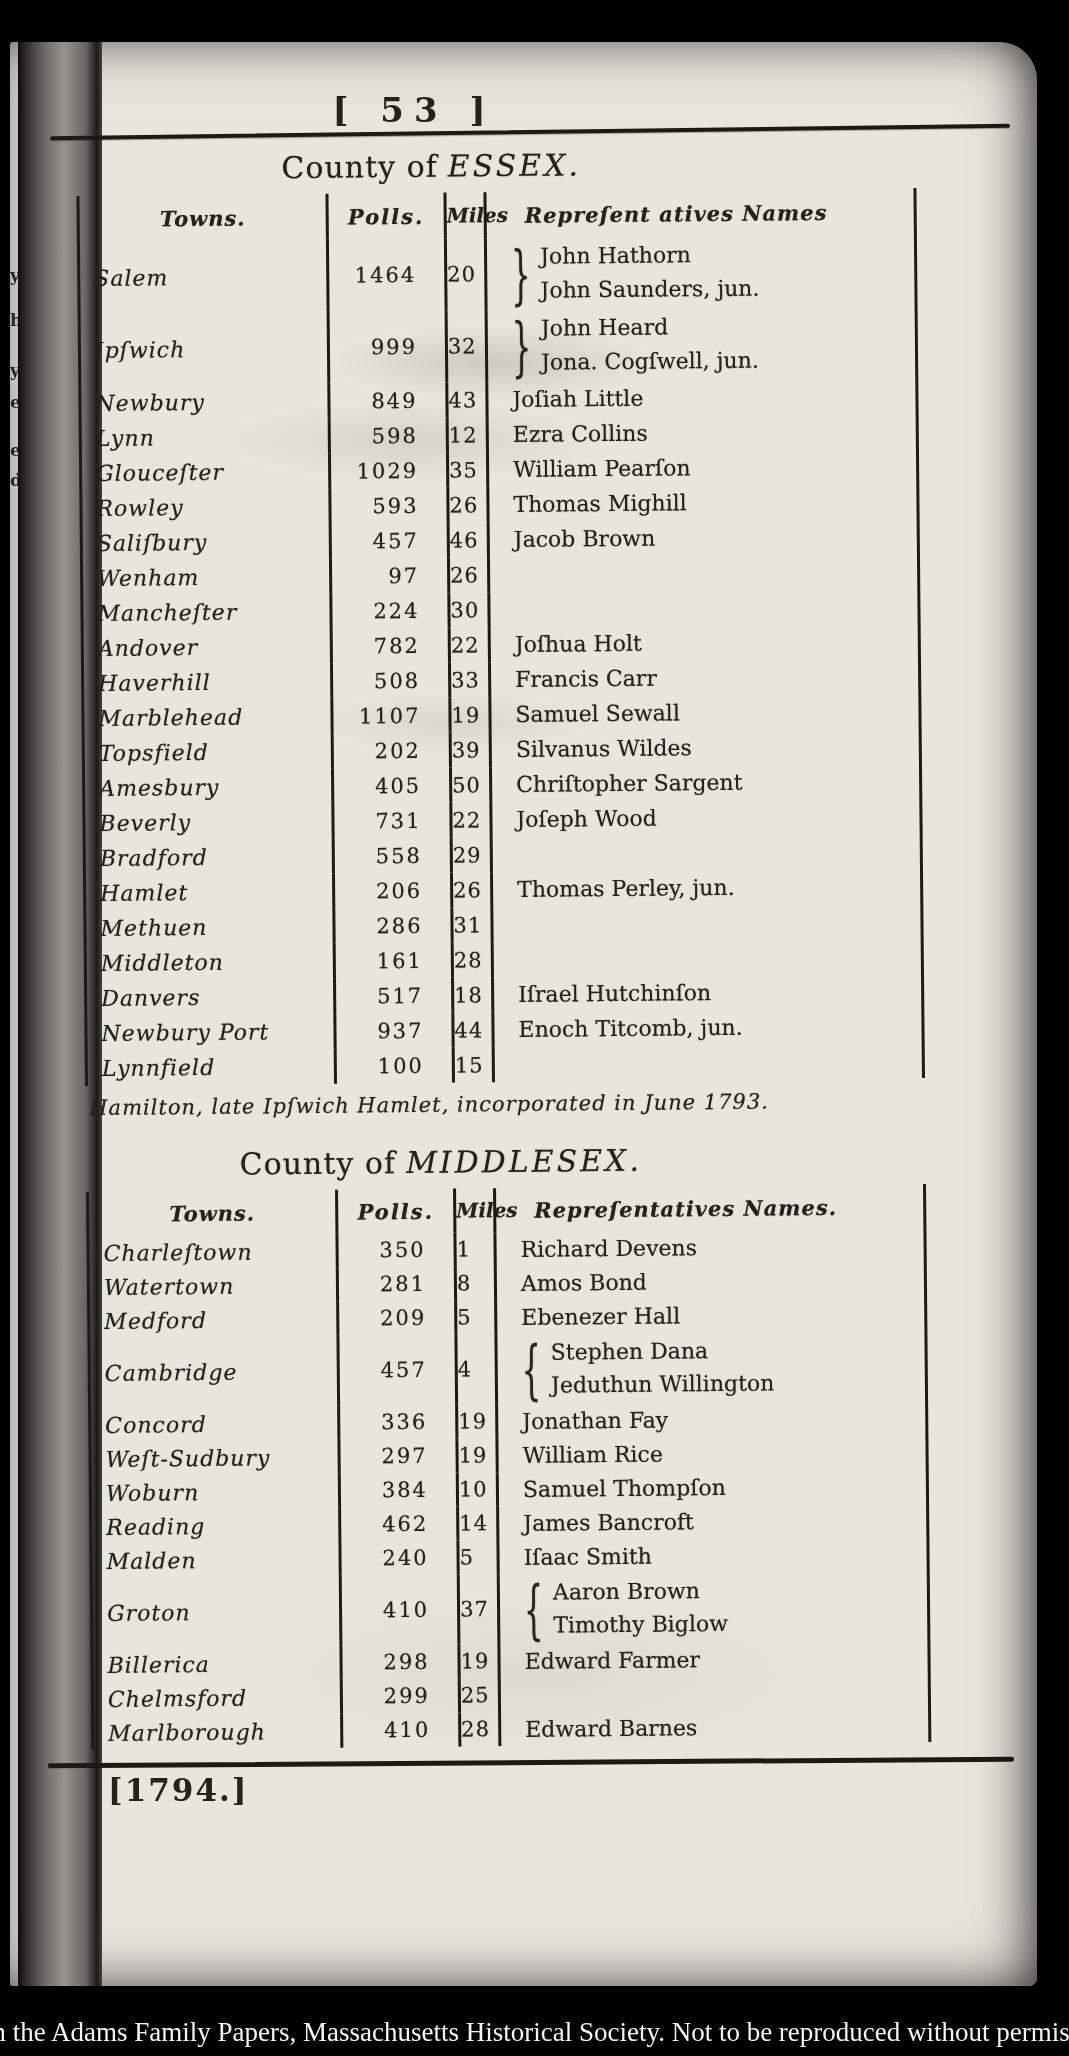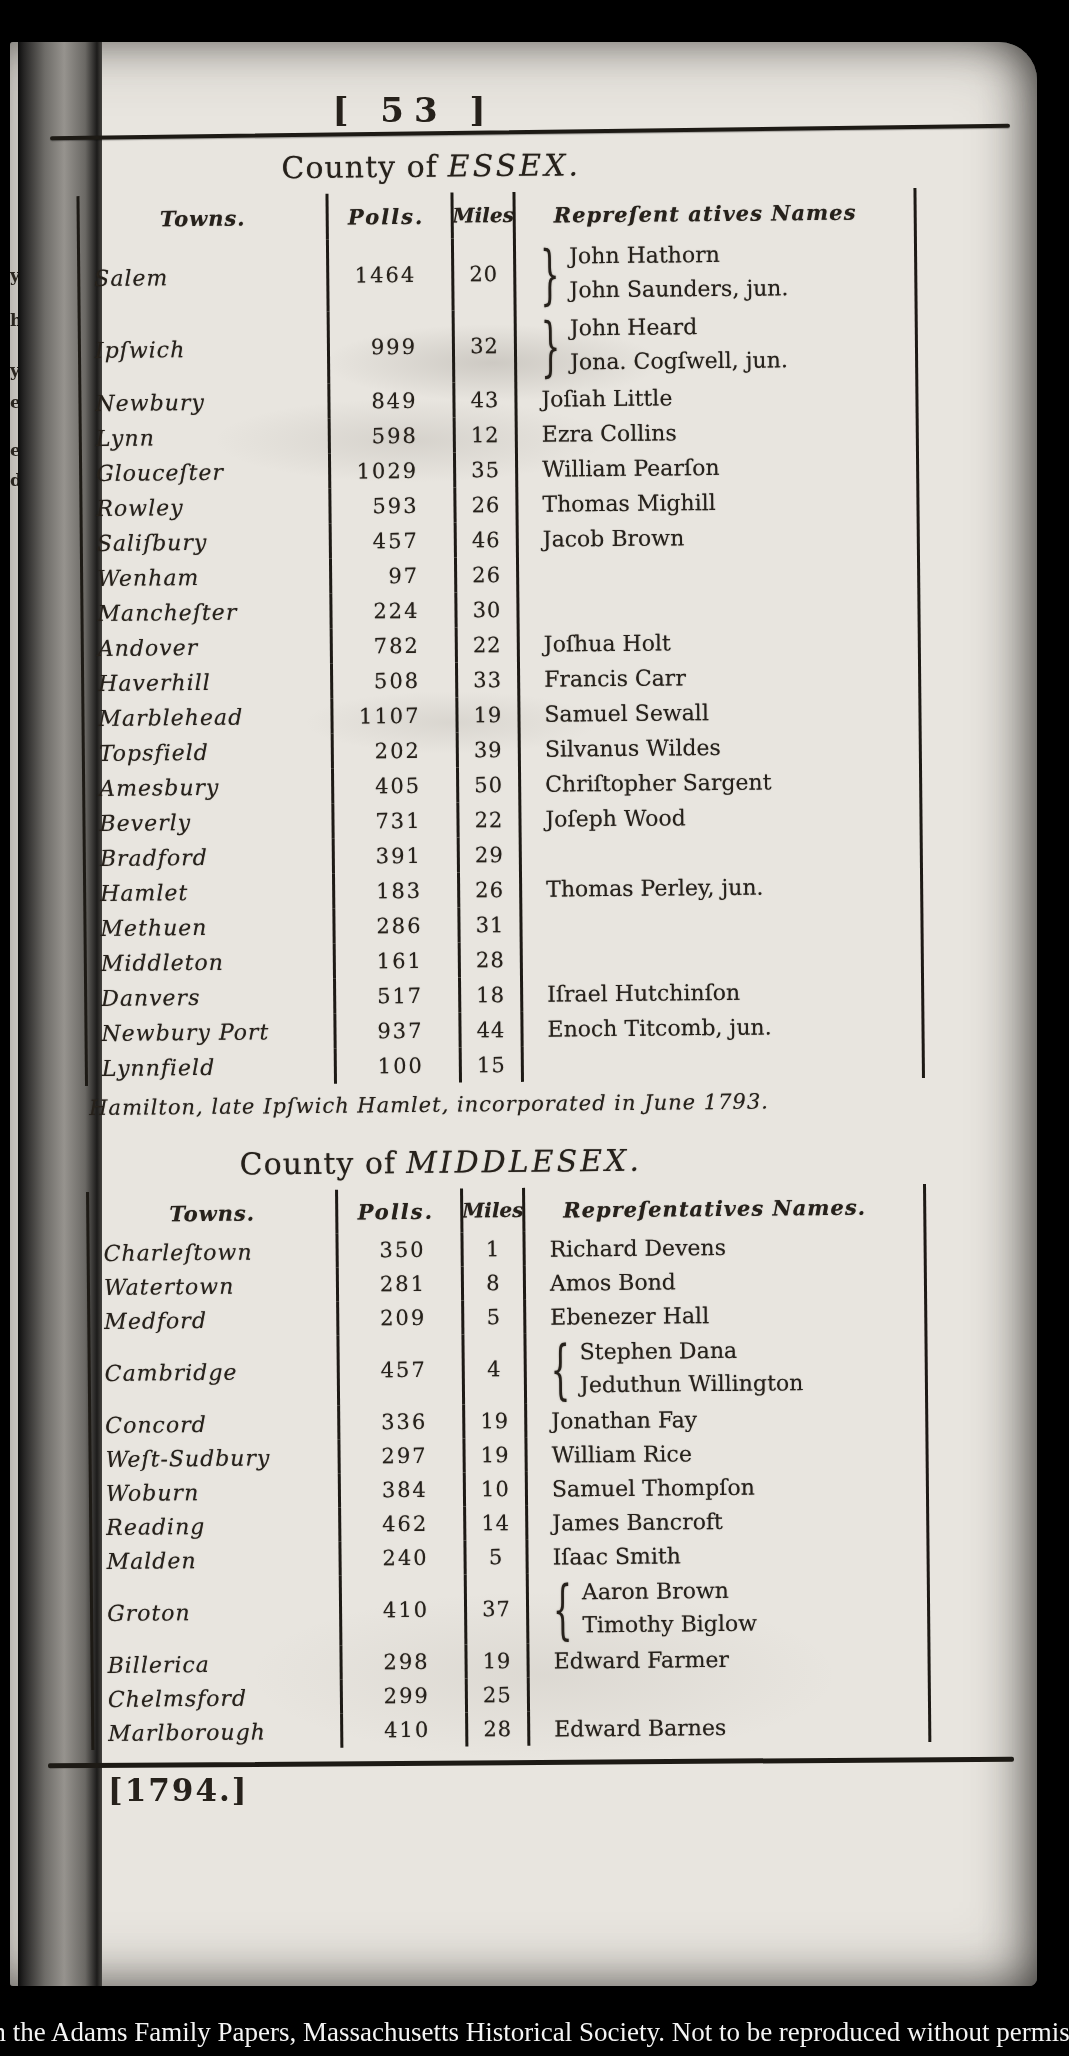--- a/index.html
+++ b/index.html
@@ -44,22 +44,22 @@
   .tbl{border-left:3px solid #1d1a15;width:837px;}
   .row{display:flex;align-items:center;}
   .t0 .row{height:35px}.t1 .row{height:34px}
   .t0 .row.tall{height:72px}.t1 .row.tall{height:70px}
   .row.head{height:46px;font-style:italic;font-weight:bold;}
   .t1 .row.head{height:44px;}
   .cell{height:100%;display:flex;align-items:center;box-sizing:border-box;}
   .c-towns{width:246px;padding-left:14px;font-style:italic;font-size:22px;letter-spacing:1px;}
   .c-polls{width:118px;border-left:3px solid #1d1a15;justify-content:flex-end;
            padding-right:28px;font-size:21px;letter-spacing:2px;}
-  .c-miles{width:62px;border-left:3px solid #1d1a15;justify-content:center;
-           font-size:21px;letter-spacing:1px;margin-left:7px;}
+  .c-miles{width:40px;border-left:3px solid #1d1a15;justify-content:flex-start;
+           font-size:21px;letter-spacing:1px;}
   .c-names{flex:1;border-left:3px solid #1d1a15;border-right:3px solid #1d1a15;
            padding-left:24px;font-size:22px;}
   .head .c-towns{justify-content:center;padding-left:0;font-size:21px;}
   .head .c-polls{justify-content:center;padding-right:0;font-size:21px;}
   .head .c-miles{font-size:20px;letter-spacing:0;}
   .head .c-names{font-size:21px;padding-left:38px;letter-spacing:1px;}
   .brace{font-size:30px;transform:scaleY(2.15);margin-right:10px;font-weight:normal;}
   .reps{display:flex;flex-direction:column;justify-content:center;}
   .t0 .rep{line-height:34px;} .t1 .rep{line-height:33px;}
   .footnote{margin:10px 0 0 4px;font-style:italic;font-size:21px;letter-spacing:1px;
@@ -342,35 +342,35 @@
                 <div class="reps">
                   <div class="rep">Joſeph Wood</div>
                 </div>
               </div>
             </div>
             <div class="row">
               <div class="cell c-towns">
                 <span>Bradford</span>
               </div>
               <div class="cell c-polls">
-                <span>391</span>
+                <span>558</span>
               </div>
               <div class="cell c-miles">
                 <span>29</span>
               </div>
               <div class="cell c-names">
                 <div class="reps"></div>
               </div>
             </div>
             <div class="row">
               <div class="cell c-towns">
                 <span>Hamlet</span>
               </div>
               <div class="cell c-polls">
-                <span>183</span>
+                <span>206</span>
               </div>
               <div class="cell c-miles">
                 <span>26</span>
               </div>
               <div class="cell c-names">
                 <div class="reps">
                   <div class="rep">Thomas Perley, jun.</div>
                 </div>
               </div>
             </div>

